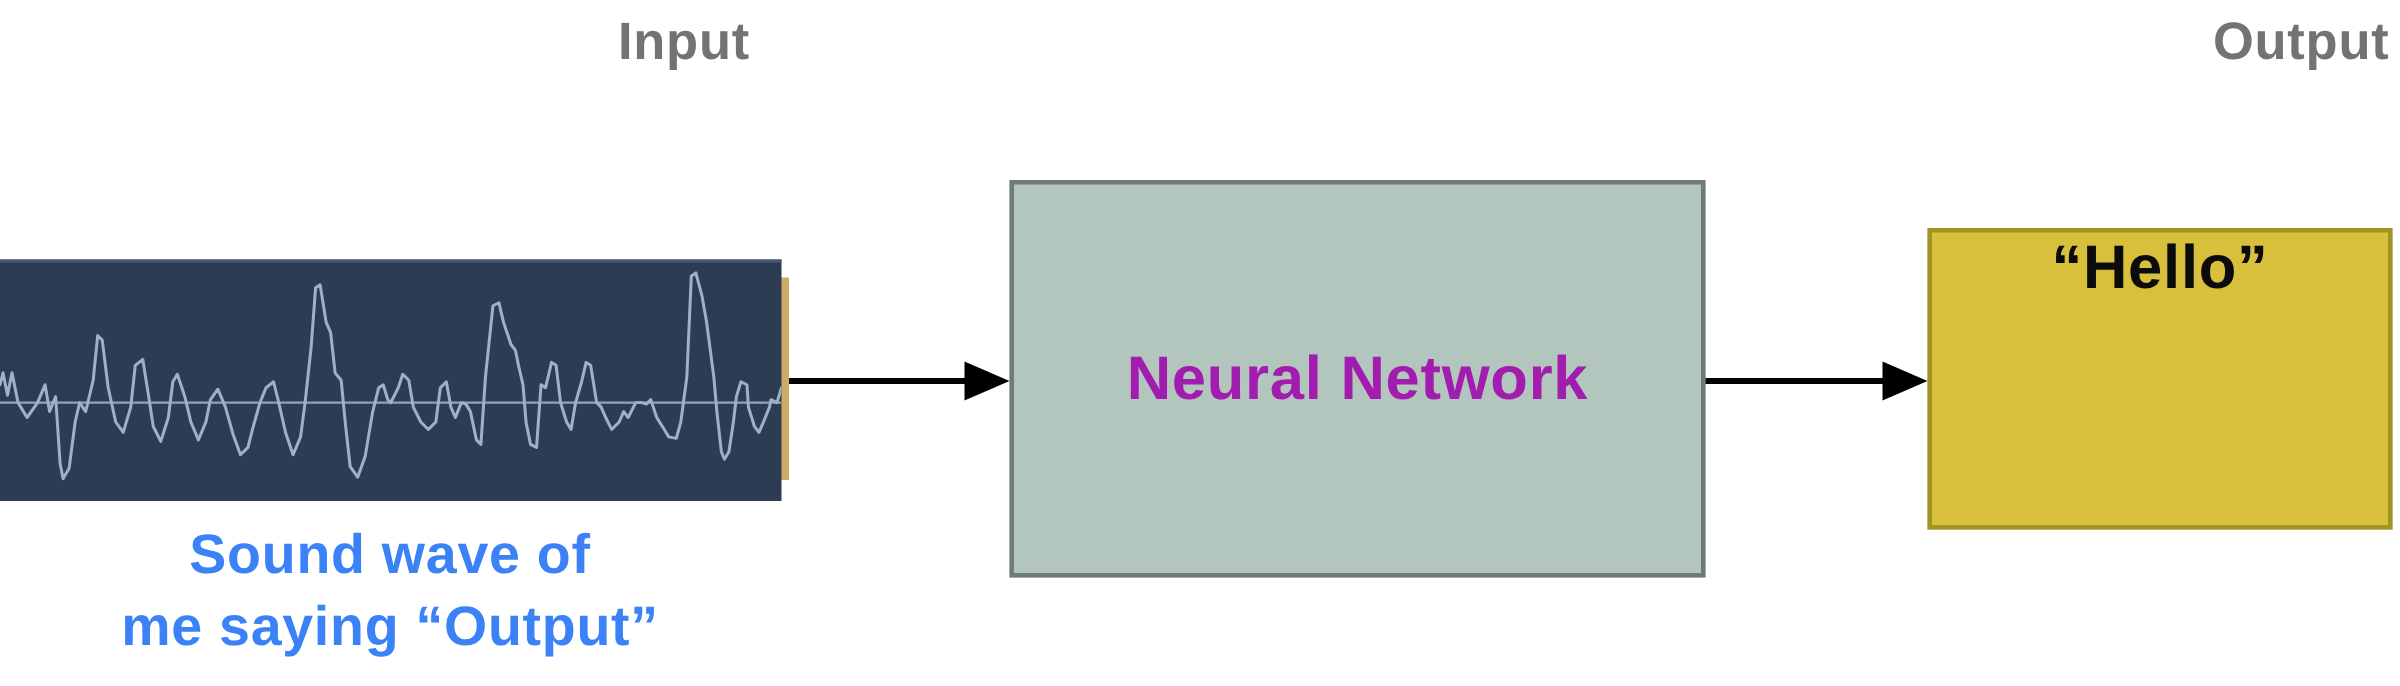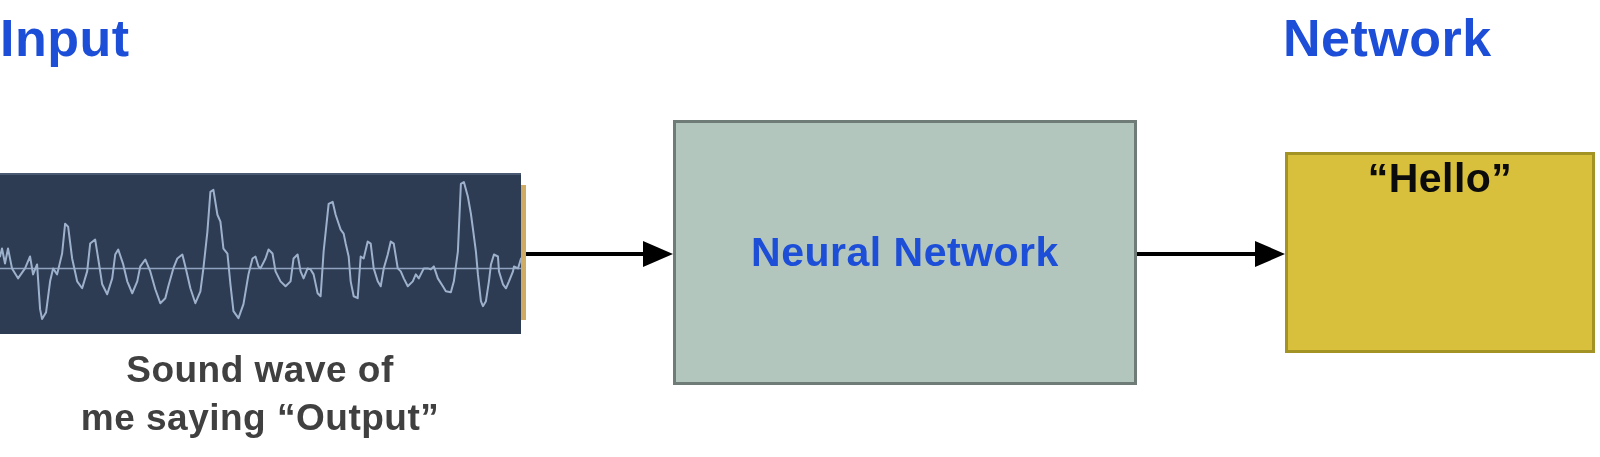--- a/index.html
+++ b/index.html
@@ -6,22 +6,22 @@
   .stage{
     position:relative;
     width:1600px;height:457px;
     background:#ffffff;
     font-family:"Liberation Sans","DejaVu Sans",sans-serif;
     color:#0b0b0b;
     overflow:hidden;
   }
   .hdr{
     position:absolute;top:8px;
-    font-size:52px;font-weight:600;letter-spacing:.5px;
-    text-align:left;color:#1d4ed8;
+    font-size:35px;font-weight:600;letter-spacing:.5px;
+    text-align:right;color:#737373;
   }
   .hdr.input{left:0;width:500px;}
   .hdr.output{left:1283px;width:310px;}
 
   .gold-strip{
     position:absolute;left:518px;top:185px;width:8px;height:135px;
     background:var(--gold-accent,#d0ab63);
     z-index:1;
   }
   .wavebox{
@@ -29,21 +29,21 @@
     background:var(--waveform-bg,#2d3c53);
     border-top:2px solid #4a5a72;
     box-sizing:border-box;
     z-index:2;
   }
   .wavebox svg{display:block;width:100%;height:100%;}
 
   .caption{
     position:absolute;
     font-size:37px;font-weight:600;letter-spacing:.5px;
-    text-align:center;line-height:48px;color:#404040;
+    text-align:center;line-height:48px;color:#3b82f6;
   }
   .caption.wave-caption{left:0;top:346px;width:520px;}
   .caption.plain-caption{left:1283px;top:366px;width:310px;}
 
   .arrow-line{
     position:absolute;height:4px;top:252px;
     background:var(--arrow,#000);
   }
   .arrow-head{
     position:absolute;top:241px;width:0;height:0;
@@ -55,38 +55,38 @@
   #arrow1-head{left:643px;}
   #arrow2-line{left:1137px;width:119px;}
   #arrow2-head{left:1255px;}
 
   .nn-box{
     position:absolute;left:673px;top:120px;width:464px;height:265px;
     background:var(--process-fill,#b3c6bd);
     border:3px solid var(--process-border,#6e7b76);
     box-sizing:border-box;
     display:flex;align-items:center;justify-content:center;
-    font-size:41px;font-weight:600;letter-spacing:.5px;color:#1d4ed8;
+    font-size:41px;font-weight:600;letter-spacing:.5px;color:#a21caf;
   }
   .out-box{
     position:absolute;left:1285px;top:152px;width:310px;height:201px;
     background:var(--output-fill,#d8bf3c);
     border:3px solid var(--output-border,#a39325);
     box-sizing:border-box;
     display:flex;align-items:flex-start;justify-content:center;
     font-size:41px;font-weight:600;letter-spacing:.5px;color:#0b0b0b;
   }
 </style>
 </head>
 <body>
 
 <div class="stage">
 
   <div class="hdr input">Input</div>
-  <div class="hdr output">Network</div>
+  <div class="hdr output">Output</div>
 
   <div class="gold-strip"></div>
 
   <div class="wavebox">
     <svg preserveAspectRatio="none" xmlns="http://www.w3.org/2000/svg" viewBox="0 0 520 160">
       <line x1="0" x2="520" y1="94" y2="94" stroke="#8fa3c0" stroke-width="1.5"></line>
       <polyline fill="none" stroke-width="2" stroke-linejoin="round" stroke-linecap="round" points="0,82 2,74 5,89 8,74 12,94 18,104 25,94 30,82 33,100 37,90 40,135 42,145 46,138 50,107 53,94 57,100 62,79 65,49 68,52 72,84 77,107 82,114 87,97 90,69 95,65 98,84 102,110 107,120 112,104 115,80 118,75 123,90 127,107 132,119 137,107 140,92 145,85 150,97 155,115 160,129 165,124 168,112 173,94 177,84 182,80 185,92 190,114 195,129 200,117 203,94 207,57 210,17 213,15 217,40 220,47 223,74 227,79 230,110 233,137 238,144 243,130 248,100 252,84 255,82 258,92 260,94 265,84 268,75 272,79 275,97 280,107 285,112 290,107 293,84 297,80 300,97 303,104 307,94 310,95 313,100 317,119 320,122 323,77 328,29 332,27 335,40 338,49 340,55 343,59 345,69 348,82 350,107 353,122 357,124 360,82 363,84 367,67 370,69 373,94 377,107 380,112 383,94 387,80 390,67 393,69 397,94 400,97 403,104 407,112 412,107 415,100 418,104 423,94 427,94 430,95 433,92 437,104 442,112 445,117 450,118 453,107 457,77 460,9 463,7 467,22 470,39 472,54 475,77 477,100 480,127 482,132 485,127 488,107 490,90 493,80 497,82 498,97 502,110 505,114 508,107 512,97 513,92 517,94 520,84" stroke="#9db1cc"></polyline>
     </svg>
   </div>
 

